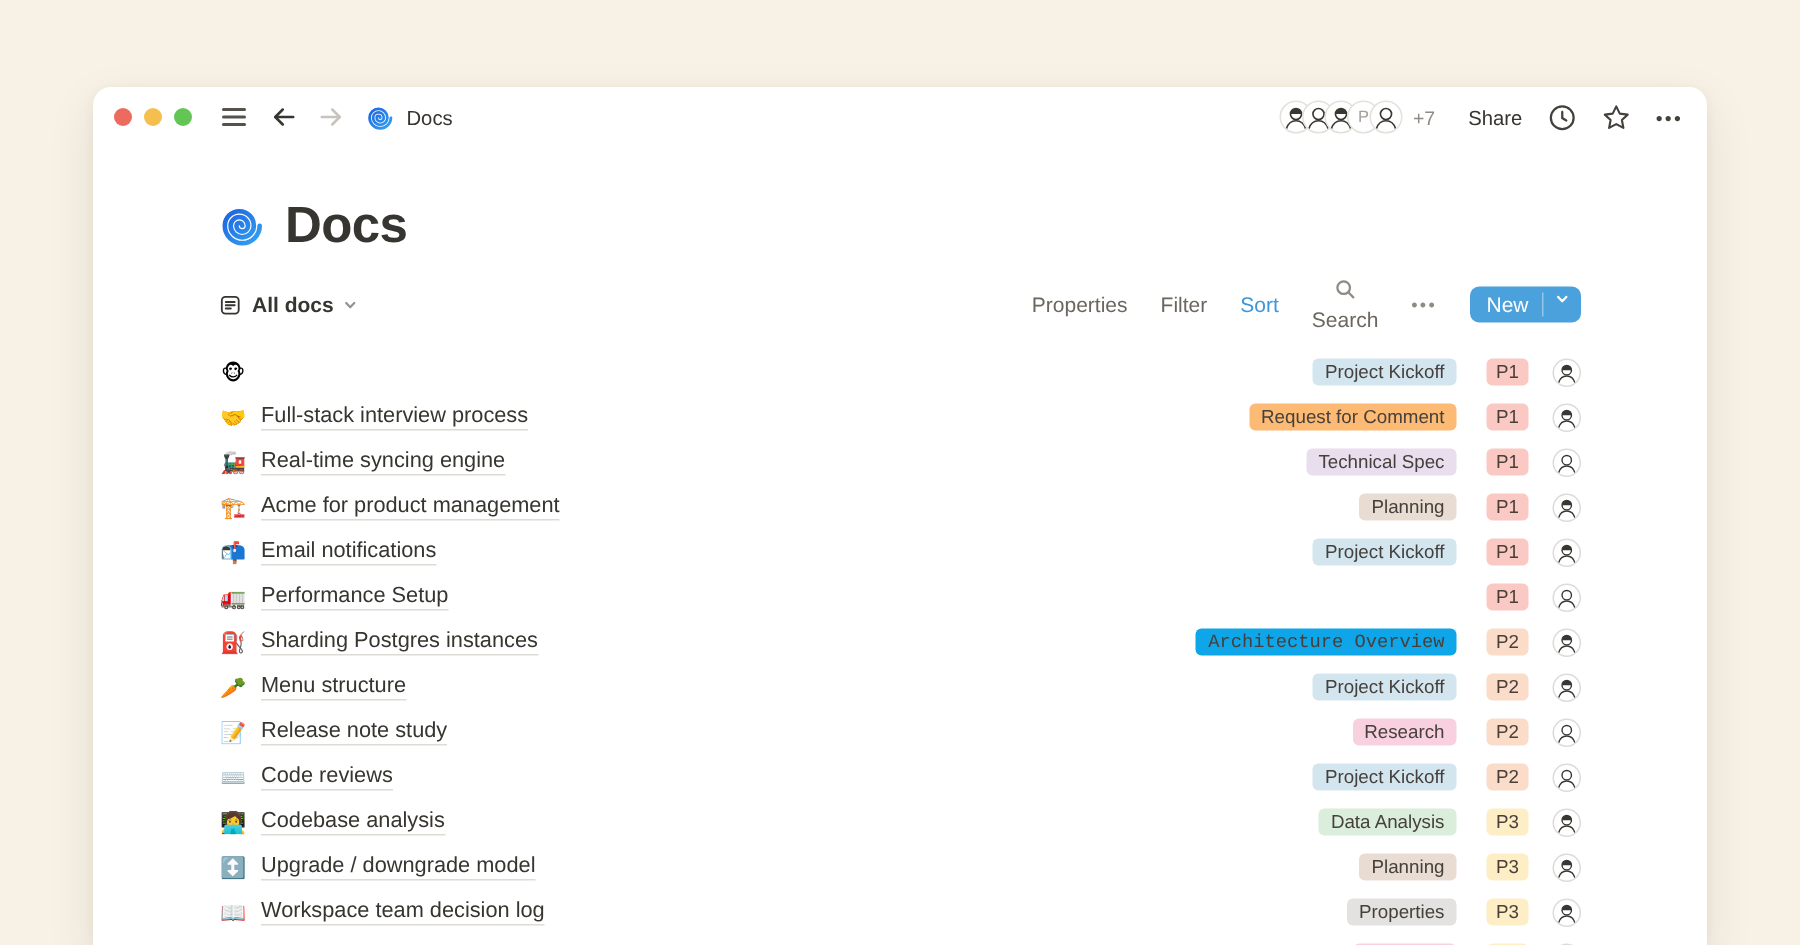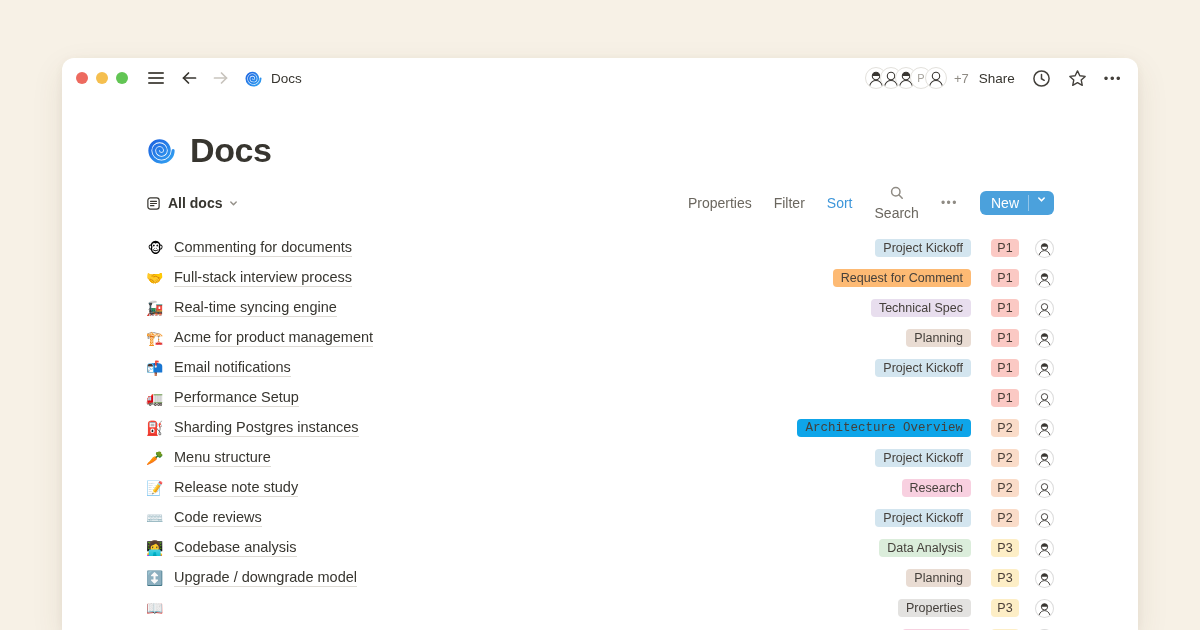--- a/index.html
+++ b/index.html
@@ -20,21 +20,21 @@
   .nav-arrow{margin-left:14px;display:flex;align-items:center;}
   .tb-logo{margin-left:14px;display:flex;align-items:center;}
   .tb-title{margin-left:8px;font-size:13.5px;font-weight:500;color:var(--text-primary);}
   .tb-right{margin-left:auto;display:flex;align-items:center;}
   .avatar-stack{display:flex;align-items:center;}
   .tav{width:22px;height:22px;border-radius:50%;background:#fff;border:1px solid #e3e1dc;
     overflow:hidden;flex:none;display:flex;align-items:center;justify-content:center;}
   .tav + .tav{margin-left:-7px;}
   .tav.initial{font-size:11px;color:#a5a29b;font-weight:500;}
   .overflow-count{margin-left:7px;font-size:13px;color:#8f8b84;}
-  .share{margin-left:10px;font-size:13.5px;color:var(--text-primary);}
+  .share{margin-left:22px;font-size:13.5px;color:var(--text-primary);}
   .icon-btn{margin-left:17px;display:flex;align-items:center;}
   .ellipsis{font-size:13px;letter-spacing:1.5px;color:#44413c;}
 
   
   .page{padding:0 84px;}
   .page-title{margin-top:33px;height:38px;display:flex;align-items:center;gap:13px;}
   .page-title h1{margin:0;font-size:34px;font-weight:700;letter-spacing:-.4px;color:var(--text-primary);}
 
   .toolbar{margin-top:21px;height:26px;display:flex;align-items:center;}
   .view-switch{display:flex;align-items:center;gap:7px;font-size:14px;font-weight:700;color:var(--text-primary);}
@@ -201,21 +201,20 @@
                 <path d="M2 3.3l3 3.2 3-3.2"></path>
               </svg>
           </span>
         </span>
       </div>
     </div>
 
     <div class="rows" id="rows">
   <div class="doc-row">
     <span class="doc-icon">🐵</span>
-    <span class="doc-title">Commenting for documents</span>
     <span class="spacer"></span>
     <span class="tag" style="background: rgb(211, 229, 239);">Project Kickoff</span>
     <span class="pbadge" style="background: rgb(251, 201, 196);">P1</span>
     <span class="avatar"><svg viewBox="0 0 20 20" width="100%" height="100%">
               <path d="M6.3 8a3.7 3.7 0 0 1 7.4 0z" fill="#3a3733"></path>
               <circle cx="10" cy="8" r="3.7" fill="none" stroke="#3a3733" stroke-width="1.1"></circle>
               <path d="M3.6 17.8c1.2-3.9 3.9-5.3 6.4-5.3s5.2 1.4 6.4 5.3" fill="none" stroke="#3a3733" stroke-width="1.1"></path>
             </svg></span>
   </div>
 
@@ -353,20 +352,21 @@
     <span class="pbadge" style="background: rgb(253, 238, 198);">P3</span>
     <span class="avatar"><svg viewBox="0 0 20 20" width="100%" height="100%">
               <path d="M6.3 8a3.7 3.7 0 0 1 7.4 0z" fill="#3a3733"></path>
               <circle cx="10" cy="8" r="3.7" fill="none" stroke="#3a3733" stroke-width="1.1"></circle>
               <path d="M3.6 17.8c1.2-3.9 3.9-5.3 6.4-5.3s5.2 1.4 6.4 5.3" fill="none" stroke="#3a3733" stroke-width="1.1"></path>
             </svg></span>
   </div>
 
   <div class="doc-row">
     <span class="doc-icon">📖</span>
+    <span class="doc-title">Workspace team decision log</span>
     <span class="spacer"></span>
     <span class="tag" style="background: rgb(227, 226, 224);">Properties</span>
     <span class="pbadge" style="background: rgb(253, 238, 198);">P3</span>
     <span class="avatar"><svg viewBox="0 0 20 20" width="100%" height="100%">
               <path d="M6.3 8a3.7 3.7 0 0 1 7.4 0z" fill="#3a3733"></path>
               <circle cx="10" cy="8" r="3.7" fill="none" stroke="#3a3733" stroke-width="1.1"></circle>
               <path d="M3.6 17.8c1.2-3.9 3.9-5.3 6.4-5.3s5.2 1.4 6.4 5.3" fill="none" stroke="#3a3733" stroke-width="1.1"></path>
             </svg></span>
   </div>
 

